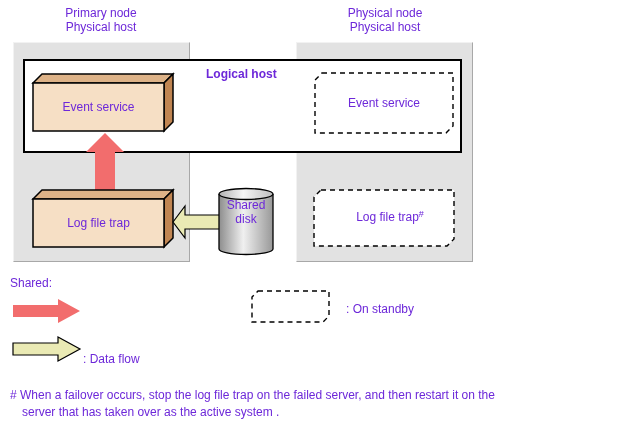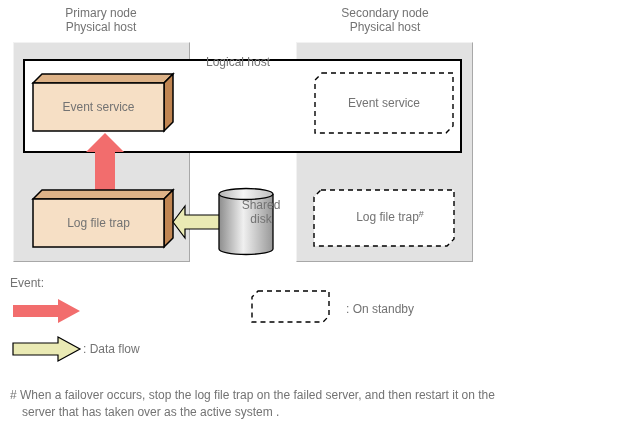--- a/index.html
+++ b/index.html
@@ -13,21 +13,21 @@
     background:#e2e2e2; box-sizing:border-box;
     border:1px solid; border-color:#f2f2f2 #a8a8a8 #a8a8a8 #f2f2f2;
   }
   .logical-host-box {
     position:absolute; left:23px; top:59px; width:439px; height:94px;
     background:#fff; border:2px solid #000; box-sizing:border-box;
   }
   svg.shapes { position:absolute; left:0; top:0; }
   .label {
     position:absolute; font-size:12px; line-height:14px;
-    white-space:nowrap; color:#737373;
+    white-space:nowrap; color:#6d28d9;
   }
   .center { text-align:center; }
   .sup { font-size:9px; position:relative; top:-4px; }
 </style>
 </head>
 <body>
 
 <div class="stage">
 
   <div class="panel" style="left:13px;"></div>
@@ -77,41 +77,41 @@
     <polygon points="13,343 58,343 58,337 80,349 58,361 58,355 13,355" fill="#eaeab4" stroke="#000" stroke-width="1.2"></polygon>
     <path d="M258,291 L329,291 L329,316 L323,322 L252,322 L252,297 Z" fill="#fff" stroke="#000" stroke-width="1.4" stroke-dasharray="5 4"></path>
   </svg>
 
   <div class="label center" style="left:38px; top:6px; width:126px;">
     <div>Primary node</div>
     <div>Physical host</div>
   </div>
 
   <div class="label center" style="left:322px; top:6px; width:126px;">
-    <div>Secondary node</div>
+    <div>Physical node</div>
     <div>Physical host</div>
   </div>
 
-  <div class="label" style="left:206px; top:55px;">Logical host</div>
+  <div class="label" style="left:206px; top:67px;font-weight:bold;">Logical host</div>
 
   <div class="label center" style="left:33px; top:100px; width:131px;">Event service</div>
 
   <div class="label center" style="left:315px; top:96px; width:138px;">Event service</div>
 
   <div class="label center" style="left:33px; top:216px; width:131px;">Log file trap</div>
 
   <div class="label center" style="left:314px; top:210px; width:152px;">
     <span>Log file trap</span><span class="sup">#</span>
   </div>
 
-  <div class="label center" style="left:219px; top:198px; width:54px; line-height:14px;margin-left:15px;">
+  <div class="label center" style="left:219px; top:198px; width:54px; line-height:14px;">
     <div>Shared</div>
     <div>disk</div>
   </div>
 
-  <div class="label" style="left:10px; top:276px;">Event:</div>
-  <div class="label" style="left:83px; top:342px;">: Data flow</div>
+  <div class="label" style="left:10px; top:276px;">Shared:</div>
+  <div class="label" style="left:83px; top:352px;">: Data flow</div>
   <div class="label" style="left:346px; top:302px;">: On standby</div>
 
   <div class="label" style="left:10px; top:388px;text-align:center;"># When a failover occurs, stop the log file trap on the failed server, and then restart it on the</div>
   <div class="label" style="left:22px; top:405px;">server that has taken over as the active system .</div>
 
 </div>
 
 </body></html>

